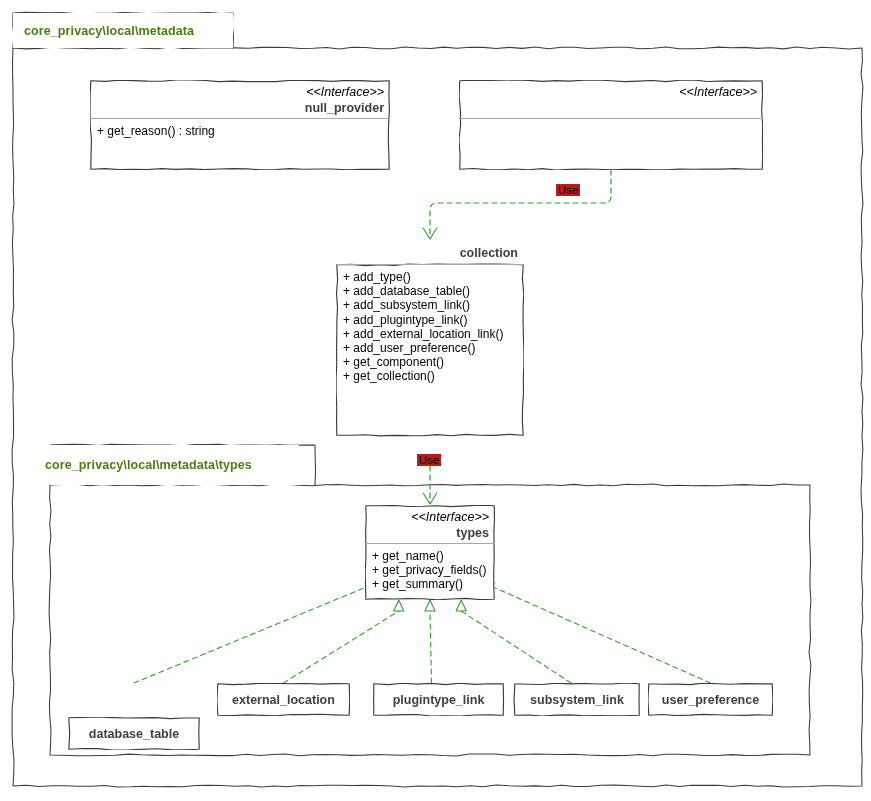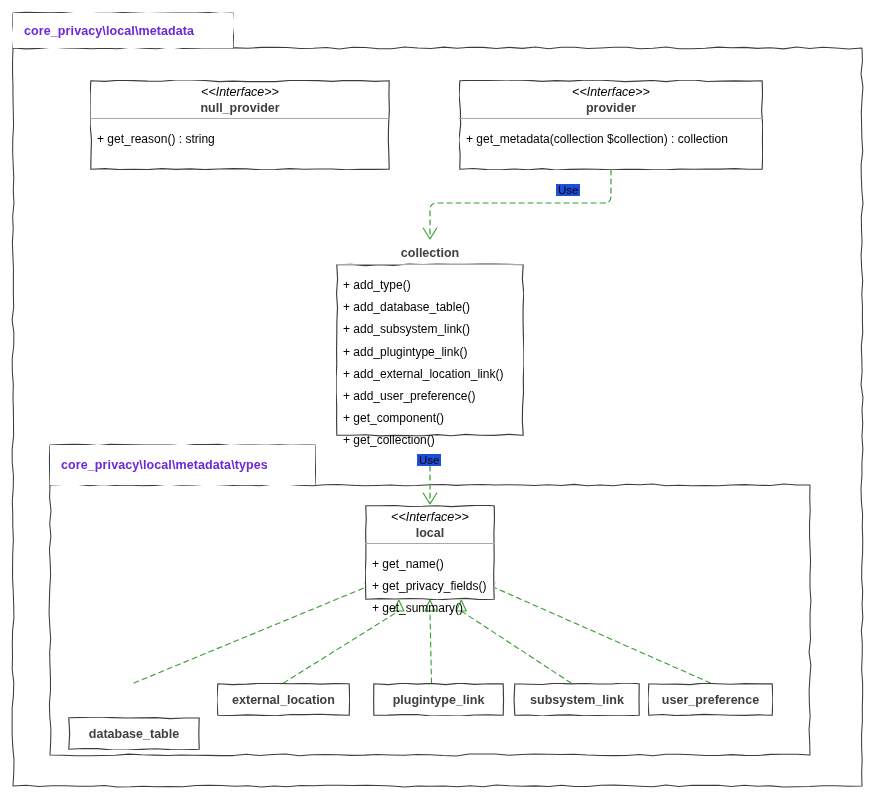--- a/index.html
+++ b/index.html
@@ -44,21 +44,21 @@
     width: 100%; height: 100%;
     pointer-events: none;
   }
   .node-inner {
     position: relative;
     width: 100%;
     height: 100%;
     box-sizing: border-box;
   }
   .node-head {
-    text-align: center;
+    text-align: right;
     padding: 7px 6px 8px 6px;
     line-height: 1.28;
   }
   .stereotype {
     font-style: italic;
     font-size: 12.5px;
     color: #000;
     display: block;
   }
   .node-title {
@@ -73,21 +73,20 @@
     margin: 0;
   }
   .node-body {
     padding: 5px 0 6px 7px;
   }
   .member {
     font-size: 12px;
     color: #000;
     line-height: 14.2px;
     white-space: nowrap;
-    margin-top: 8px;
   }
   
   .leaf {
     display: flex;
     align-items: center;
     justify-content: center;
   }
   .leaf .node-title {
     font-size: 12.5px;
   }
@@ -98,31 +97,31 @@
     background: #ffffff;
     display: flex;
     align-items: center;
     padding-left: 11px;
     box-sizing: border-box;
     z-index: 4;
   }
   .pkg-tab-label {
     font-weight: bold;
     font-size: 12.5px;
-    color: #6d28d9;
+    color: #4d7c0f;
     letter-spacing: 0.1px;
     white-space: nowrap;
   }
 
   
   .edge-label {
     position: absolute;
     font-size: 11.5px;
     color: #000;
-    background: #1d4ed8;
+    background: #b91c1c;
     padding: 0 2px;
     white-space: nowrap;
     z-index: 3;
   }
 </style>
 </head>
 <body>
 
 <div id="canvas">
 
@@ -147,21 +146,21 @@
       <path d="M461.2 600 L466.26 611 L456.14 611 Z" stroke="#33a02c" stroke-width="1.1" fill="#ffffff" stroke-linecap="round" stroke-linejoin="round"></path>
       <path d="M571 683 L461.20 611.00" stroke="#33a02c" stroke-width="1.1" fill="none" stroke-linecap="round" stroke-linejoin="round" stroke-dasharray="5,4"></path>
       <path d="M495 583 L484 588.06 L484 577.94 Z" stroke="#33a02c" stroke-width="1.1" fill="#ffffff" stroke-linecap="round" stroke-linejoin="round"></path>
       <path d="M710.5 683 L484.00 583.00" stroke="#33a02c" stroke-width="1.1" fill="none" stroke-linecap="round" stroke-linejoin="round" stroke-dasharray="5,4"></path>
     </svg>
 
   <div class="pkg-tab" id="tab-pkg-metadata" style="left: 13px; top: 13px; width: 220px; height: 35px;">
     <span class="pkg-tab-label">core_privacy\local\metadata</span>
   </div>
 
-  <div class="pkg-tab" id="tab-pkg-types" style="left: 50px; top: 445px; width: 265px; height: 40px; text-align: center;">
+  <div class="pkg-tab" id="tab-pkg-types" style="left: 34px; top: 445px; width: 265px; height: 40px; text-align: center;">
     <span class="pkg-tab-label">core_privacy\local\metadata\types</span>
   </div>
 
   <div class="node" id="node-null_provider" style="left: 90px; top: 80px; width: 300px; height: 90px;">
     <svg class="sketch-border" viewBox="0 0 300 90" width="300" height="90">
         <path d="M0.80 0.80L15.01 1.41L29.22 0.19L43.43 0.56L57.64 1.07L71.85 1.20L86.06 -0.03L100.27 -0.08L114.48 0.47L128.69 1.59L142.90 1.18L157.10 1.69L171.31 1.48L185.52 1.69L199.73 0.45L213.94 0.55L228.15 0.69L242.36 1.37L256.57 0.31L270.78 0.69L284.99 1.38L299.20 0.80 M299.20 0.80L298.95 15.53L299.37 30.27L298.56 45.00L298.32 59.73L298.85 74.47L299.20 89.20 M299.20 89.20L284.99 89.37L270.78 89.41L256.57 89.78L242.36 89.04L228.15 88.97L213.94 89.28L199.73 88.67L185.52 89.47L171.31 89.82L157.10 88.92L142.90 88.57L128.69 89.03L114.48 89.62L100.27 88.91L86.06 89.38L71.85 88.66L57.64 89.52L43.43 89.32L29.22 89.58L15.01 88.68L0.80 89.20 M0.80 89.20L1.04 74.47L1.49 59.73L0.14 45.00L0.05 30.27L0.11 15.53L0.80 0.80" stroke="#3c3c3c" stroke-width="1.15" fill="none" stroke-linecap="round" stroke-linejoin="round"></path>
       </svg>
     <div class="node-inner">
       <div class="node-head" style="height: 38px; box-sizing: border-box; padding: 4px 6px 0px;">
         <span class="stereotype">&lt;&lt;Interface&gt;&gt;</span>
@@ -174,26 +173,22 @@
     </div>
   </div>
 
   <div class="node" id="node-provider" style="left: 459px; top: 80px; width: 304px; height: 90px;">
     <svg class="sketch-border" viewBox="0 0 304 90" width="304" height="90">
         <path d="M0.80 0.80L14.55 0.20L28.29 0.34L42.04 0.28L55.78 -0.08L69.53 0.34L83.27 1.37L97.02 0.60L110.76 1.15L124.51 0.14L138.25 0.05L152.00 0.74L165.75 1.58L179.49 1.11L193.24 0.47L206.98 1.61L220.73 0.29L234.47 -0.02L248.22 1.50L261.96 1.11L275.71 0.83L289.45 1.16L303.20 0.80 M303.20 0.80L303.54 15.53L302.59 30.27L303.67 45.00L303.44 59.73L303.64 74.47L303.20 89.20 M303.20 89.20L289.45 89.28L275.71 88.57L261.96 89.08L248.22 89.13L234.47 89.30L220.73 89.18L206.98 89.73L193.24 89.73L179.49 89.26L165.75 89.41L152.00 89.92L138.25 89.23L124.51 89.18L110.76 89.39L97.02 90.09L83.27 88.59L69.53 89.71L55.78 89.05L42.04 89.76L28.29 89.63L14.55 88.55L0.80 89.20 M0.80 89.20L1.13 74.47L-0.08 59.73L1.59 45.00L1.40 30.27L0.11 15.53L0.80 0.80" stroke="#3c3c3c" stroke-width="1.15" fill="none" stroke-linecap="round" stroke-linejoin="round"></path>
       </svg>
     <div class="node-inner">
       <div class="node-head" style="height: 38px; box-sizing: border-box; padding: 4px 6px 0px;">
         <span class="stereotype">&lt;&lt;Interface&gt;&gt;</span>
-        <span class="node-title">provider</span>
-      </div>
-      <div class="divider"></div>
-      <div class="node-body">
-        <div class="member">+ get_metadata(collection $collection) : collection</div>
-      </div>
+      </div>
+      <div class="divider"></div>
     </div>
   </div>
 
   <div class="node" id="node-collection" style="left: 336px; top: 240px; width: 188px; height: 220px;">
     <svg class="sketch-border" viewBox="0 0 188 172" width="188" height="172">
         <path d="M0.80 0.80L15.14 0.31L29.48 1.60L43.82 0.76L58.15 1.54L72.49 -0.03L86.83 0.47L101.17 0.18L115.51 0.30L129.85 0.31L144.18 0.08L158.52 0.17L172.86 0.36L187.20 0.80 M187.20 0.80L186.38 15.00L187.74 29.20L187.07 43.40L187.08 57.60L187.37 71.80L187.86 86.00L187.93 100.20L187.31 114.40L187.52 128.60L186.57 142.80L186.35 157.00L187.20 171.20 M187.20 171.20L172.86 170.41L158.52 171.39L144.18 171.21L129.85 170.34L115.51 171.74L101.17 170.62L86.83 171.71L72.49 171.69L58.15 171.31L43.82 171.86L29.48 170.72L15.14 171.28L0.80 171.20 M0.80 171.20L0.58 157.00L0.70 142.80L0.15 128.60L0.11 114.40L0.74 100.20L0.55 86.00L0.78 71.80L0.89 57.60L1.50 43.40L0.52 29.20L1.59 15.00L0.80 0.80" stroke="#3c3c3c" stroke-width="1.15" fill="none" stroke-linecap="round" stroke-linejoin="round"></path>
       </svg>
     <div class="node-inner">
       <div class="node-head" style="height: 24px; box-sizing: border-box; padding: 5px 6px 0px;">
         <span class="node-title">collection</span>
@@ -212,21 +207,21 @@
     </div>
   </div>
 
   <div class="node" id="node-type" style="left: 365px; top: 505px; width: 130px; height: 95px;">
     <svg class="sketch-border" viewBox="0 0 130 95" width="130" height="95">
         <path d="M0.80 0.80L15.07 0.72L29.33 0.49L43.60 1.46L57.87 1.30L72.13 0.71L86.40 1.56L100.67 0.81L114.93 0.21L129.20 0.80 M129.20 0.80L129.50 14.14L128.90 27.49L129.05 40.83L129.18 54.17L128.68 67.51L128.79 80.86L129.20 94.20 M129.20 94.20L114.93 94.57L100.67 93.38L86.40 93.98L72.13 94.90L57.87 93.73L43.60 93.59L29.33 93.97L15.07 93.64L0.80 94.20 M0.80 94.20L0.56 80.86L0.19 67.51L0.87 54.17L0.89 40.83L0.64 27.49L1.21 14.14L0.80 0.80" stroke="#3c3c3c" stroke-width="1.15" fill="none" stroke-linecap="round" stroke-linejoin="round"></path>
       </svg>
     <div class="node-inner">
       <div class="node-head" style="height: 38px; box-sizing: border-box; padding: 4px 6px 0px;">
         <span class="stereotype">&lt;&lt;Interface&gt;&gt;</span>
-        <span class="node-title">local</span>
+        <span class="node-title">types</span>
       </div>
       <div class="divider"></div>
       <div class="node-body">
         <div class="member">+ get_name()</div>
         <div class="member">+ get_privacy_fields()</div>
         <div class="member">+ get_summary()</div>
       </div>
     </div>
   </div>
 

